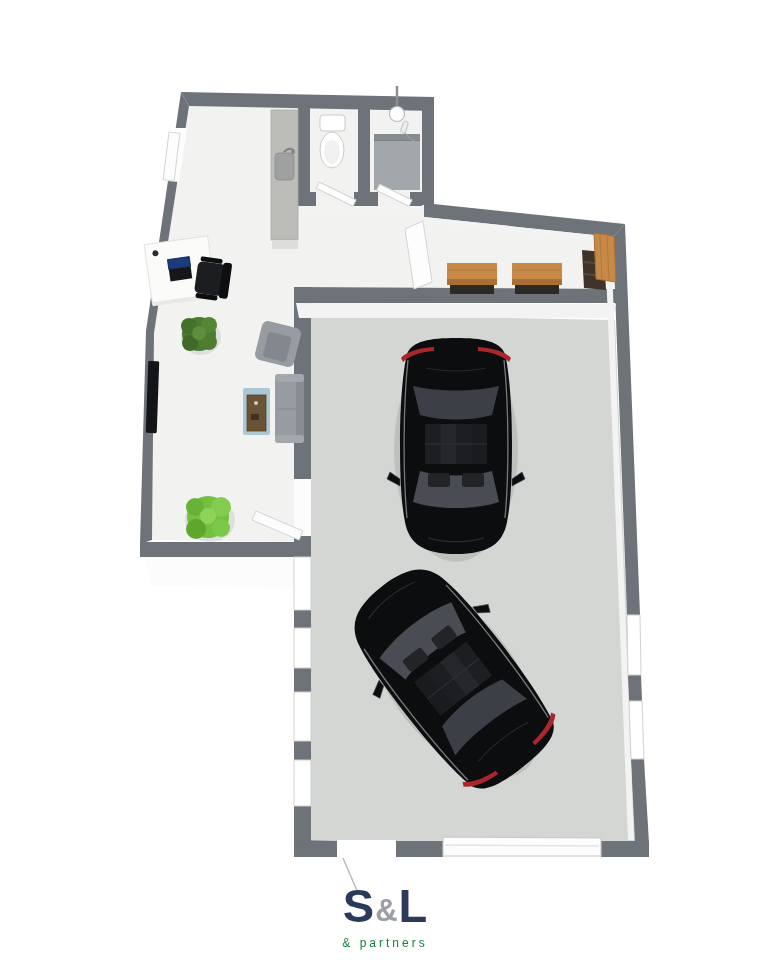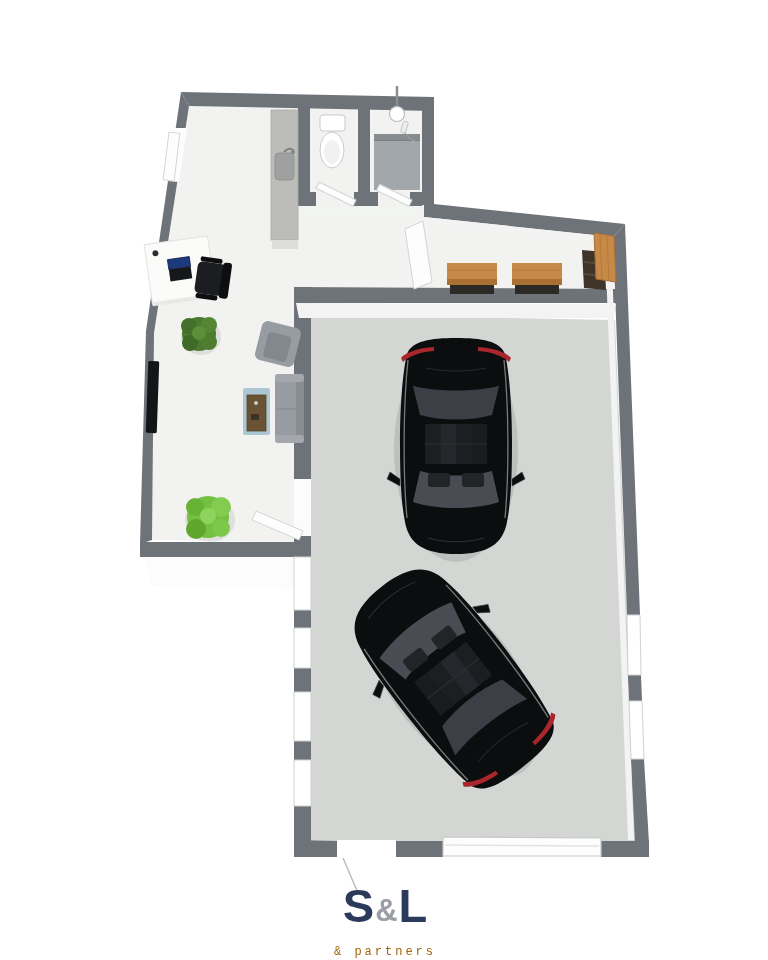--- a/index.html
+++ b/index.html
@@ -3,21 +3,21 @@
 <meta charset="utf-8">
 <style>
   html,body{margin:0;padding:0;background:#ffffff;}
   .canvas{position:relative;width:768px;height:960px;background:#ffffff;margin:0 auto;overflow:hidden;
           font-family:"Liberation Sans", sans-serif;}
   .plan-svg{position:absolute;left:0;top:0;width:768px;height:960px;}
   .logo{position:absolute;left:300px;top:882px;width:170px;text-align:center;line-height:1;}
   .logo-row{display:flex;justify-content:center;align-items:baseline;gap:1px;}
   .logo-letter{font-size:47px;font-weight:700;color:#2b3a5a;letter-spacing:0px;}
   .logo-amp{font-size:31px;font-weight:700;color:#9b9ea4;position:relative;top:-1px;}
-  .logo-tagline{margin-top:17px;font-size:12px;font-weight:400;color:#a16207;letter-spacing:3px;font-family:Liberation Mono, monospace;}
+  .logo-tagline{margin-top:8px;font-size:12px;font-weight:400;color:#15803d;letter-spacing:3px;}
 </style>
 </head>
 <body>
 
 <div class="canvas">
 
 <svg class="plan-svg" viewBox="0 0 768 960">
 
   <path d="M189,106 L424,109 L424,216 L613,236 L613,289 L294,289 L294,542 L152,540 L154,333 Z" fill="#f2f3f1"></path>
   <path d="M311,314 L615,320 L636,843 L311,843 Z" fill="#d4d6d4"></path>

